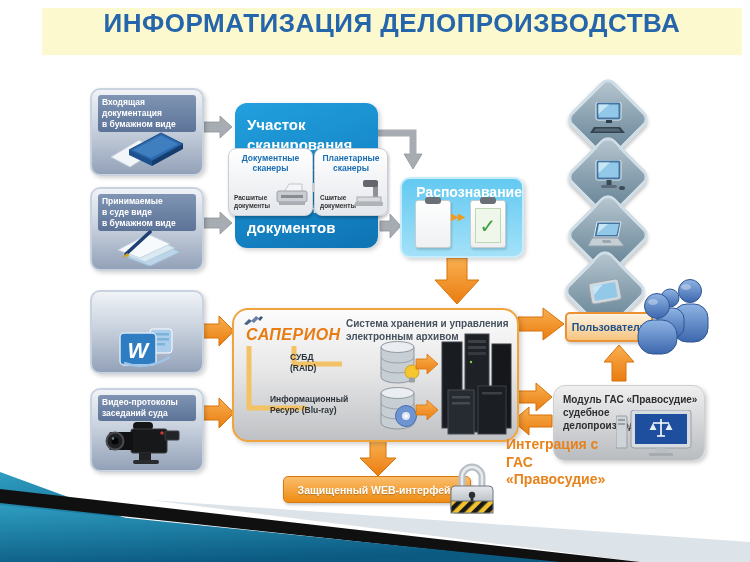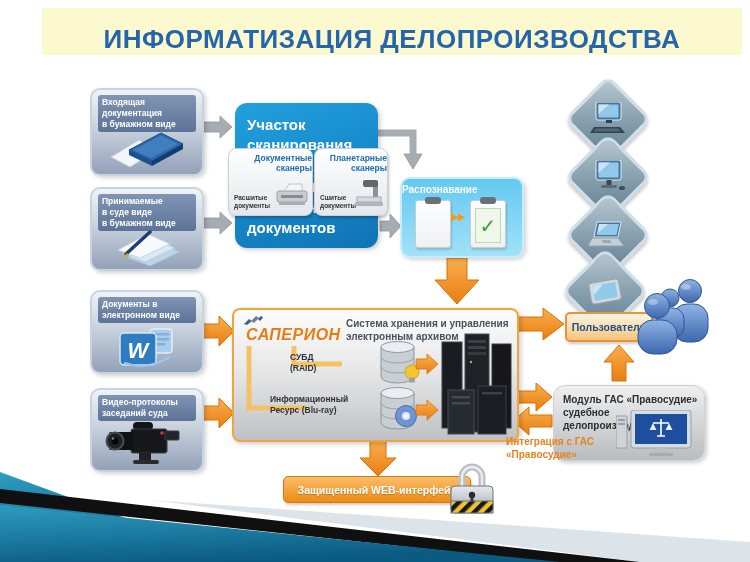--- a/index.html
+++ b/index.html
@@ -3,76 +3,76 @@
 <meta charset="utf-8">
 <style>
   html,body{margin:0;padding:0;background:#fff;}
   .slide{position:relative;width:750px;height:562px;background:#fff;overflow:hidden;
          font-family:"Liberation Sans","DejaVu Sans",sans-serif;}
   .abs{position:absolute;}
   .ml{white-space:pre-line;}
 
   
   .banner{left:42px;top:8px;width:700px;height:47px;background:#fcf9cf;
-          display:flex;align-items:flex-end;justify-content:center;}
+          display:flex;align-items:flex-start;justify-content:center;}
   .banner span{font-size:26px;font-weight:bold;color:#2565ab;letter-spacing:.5px;}
 
   
   .src{width:110px;border-radius:10px;border:2px solid #c9d3e0;
        background:linear-gradient(180deg,#f0f3f7 0%,#c9d2de 45%,#93a1b8 100%);
        box-shadow:2px 2px 4px rgba(0,0,0,.18);}
   .src-label{margin:5px 6px 0;padding:2px 4px;font-size:8.5px;line-height:1.3;font-weight:bold;
              color:#fff;background:linear-gradient(180deg,#8095b3,#5c7398);border-radius:3px;}
   .icon-wrap{position:absolute;left:0;right:0;bottom:3px;display:flex;justify-content:center;}
 
   
   .scan-panel{left:235px;top:103px;width:143px;height:145px;border-radius:12px;
               background:linear-gradient(160deg,#22a0de 0%,#1585c6 60%,#0f74b4 100%);
               box-shadow:2px 2px 5px rgba(0,0,0,.2);}
   .scan-label{position:absolute;left:12px;font-size:15px;font-weight:bold;color:#fff;line-height:1.35;}
   .scan-card{position:absolute;border-radius:8px;border:1px solid #c9cfd6;
              background:linear-gradient(180deg,#ffffff,#e4e7eb);box-shadow:1px 2px 3px rgba(0,0,0,.25);}
-  .scan-card .t{margin-top:4px;text-align:right;font-size:8.5px;font-weight:bold;color:#1b6fb4;line-height:1.2;}
+  .scan-card .t{margin-top:4px;text-align:center;font-size:8.5px;font-weight:bold;color:#1b6fb4;line-height:1.2;}
   .scan-card .s{position:absolute;left:5px;bottom:5px;font-size:6.5px;font-weight:bold;color:#333;line-height:1.25;}
   .scan-card .ic{position:absolute;right:3px;bottom:4px;}
 
   
   .rec{left:400px;top:177px;width:120px;height:77px;border-radius:10px;
        background:linear-gradient(180deg,#63c9f1,#a3e1f8);border:2px solid #c7ecfb;
        box-shadow:2px 2px 4px rgba(0,0,0,.18);}
-  .rec-title{margin-top:5px;text-align:left;font-size:10px;font-weight:bold;color:#fff;}
+  .rec-title{margin-top:5px;text-align:right;font-size:14px;font-weight:bold;color:#fff;}
   .clipb{position:absolute;width:34px;height:46px;border:1px solid #c8cdd2;border-radius:3px;
          background:linear-gradient(180deg,#fff,#eef0f2);box-shadow:1px 2px 2px rgba(0,0,0,.15);}
   .clipb::before{content:"";position:absolute;top:-4px;left:50%;transform:translateX(-50%);
                  width:16px;height:7px;background:#6a7077;border-radius:3px;}
   .sheet{position:absolute;left:4px;right:4px;top:7px;bottom:4px;background:#eef7ea;border:1px solid #bcd8b4;
          display:flex;align-items:center;justify-content:center;font-size:20px;font-weight:bold;color:#3c9e3c;}
   .ff{position:absolute;left:49px;top:32px;font-size:10px;color:#f09a20;letter-spacing:-1px;font-weight:bold;}
 
   
-  .storage{left:232px;top:308px;width:283px;height:130px;border-radius:8px;border:2px solid #f0a43e;
+  .storage{left:232px;top:308px;width:283px;height:130px;border-radius:16px;border:2px solid #f0a43e;
            background:linear-gradient(180deg,#fcfcfc 0%,#e8e8e9 45%,#bfc1c4 100%);
            box-shadow:2px 2px 5px rgba(0,0,0,.2);}
   .brand{position:absolute;left:12px;top:16px;font-size:16px;font-weight:bold;font-style:italic;
          color:#e87b12;letter-spacing:.5px;}
   .storage-title{position:absolute;left:112px;top:7px;font-size:10px;font-weight:bold;color:#47525e;line-height:1.3;}
   .db-label{position:absolute;text-align:left;font-size:8.5px;font-weight:bold;color:#2d333a;line-height:1.25;}
 
   
   .dia{position:absolute;width:56px;height:56px;border-radius:10px;border:3px solid #cfdde6;
        background:linear-gradient(135deg,#b9c8d2 0%,#8da4b2 45%,#5f7e91 100%);
        transform:rotate(45deg);box-shadow:2px 2px 4px rgba(0,0,0,.25);}
   .dia .inner{width:100%;height:100%;display:flex;align-items:center;justify-content:center;transform:rotate(-45deg);}
   .users-box{left:565px;top:312px;width:84px;height:26px;border:2px solid #ea9234;border-radius:5px;
              background:linear-gradient(180deg,#fdf4e2,#f5c47f);display:flex;align-items:center;justify-content:center;
              font-size:10.5px;font-weight:bold;color:#1c4f8c;box-shadow:1px 2px 3px rgba(0,0,0,.2);}
   .module{left:553px;top:385px;width:150px;height:74px;border-radius:12px;border:1px solid #cfcfcf;
           background:linear-gradient(180deg,#efefef,#b9bcc0);box-shadow:2px 2px 4px rgba(0,0,0,.2);}
   .module-label{margin:7px 0 0 9px;font-size:10px;font-weight:bold;color:#2e2e2e;line-height:1.3;}
-  .integration{left:506px;top:436px;width:112px;font-size:10px;font-weight:bold;color:#e8821a;line-height:1.25;}
+  .integration{left:506px;top:436px;width:112px;font-size:14px;font-weight:bold;color:#e8821a;line-height:1.25;}
 
   
   .web{left:283px;top:476px;width:186px;height:25px;border-radius:5px;border:1px solid #d7790d;
        background:linear-gradient(180deg,#fbbd6b,#ee8c13);display:flex;align-items:center;justify-content:center;
        font-size:10.5px;font-weight:bold;color:#fff;text-shadow:0 1px 1px rgba(0,0,0,.25);
        box-shadow:1px 2px 3px rgba(0,0,0,.2);}
 </style>
 </head>
 <body>
 
@@ -145,22 +145,20 @@
         <polygon points="16,34 46,18 68,28 38,42" fill="#bdd5e8" stroke="#9fc0d8"></polygon>
         <polygon points="11,30 41,14 63,24 33,38" fill="#dbe9f3" stroke="#b5cede"></polygon>
         <polygon points="6,26 36,10 58,20 28,34" fill="#f7fafc" stroke="#c4d4e0"></polygon>
         <line x1="14" y1="30" x2="38" y2="8" stroke="#1d3f73" stroke-width="3.5" stroke-linecap="round"></line>
         <polygon points="10,34 15,29 17.5,31.5" fill="#d9a416"></polygon>
       </svg>
     </div>
   </div>
 
   <div class="abs src" style="left:90px;top:290px;height:80px">
-    <div class="src-label ml">Документы в
-электронном виде</div>
     <div class="icon-wrap">
       <svg width="58" height="42" viewBox="0 0 58 42">
         <rect x="32" y="2" width="22" height="24" rx="3" fill="#a9cdea" stroke="#ffffff"></rect>
         <rect x="35" y="6" width="16" height="2.5" fill="#7fb2d8"></rect>
         <rect x="35" y="11" width="16" height="2.5" fill="#7fb2d8"></rect>
         <rect x="35" y="16" width="12" height="2.5" fill="#7fb2d8"></rect>
         <rect x="2" y="6" width="36" height="32" rx="4" fill="#2e7cc2" stroke="#d8e8f4" stroke-width="1.5"></rect>
         <text x="20" y="31" text-anchor="middle" font-size="22" font-weight="bold" font-style="italic" fill="#ffffff">W</text>
         <path d="M6 36 Q28 44 52 30" stroke="#9fc6e8" stroke-width="2.5" fill="none"></path>
       </svg>

